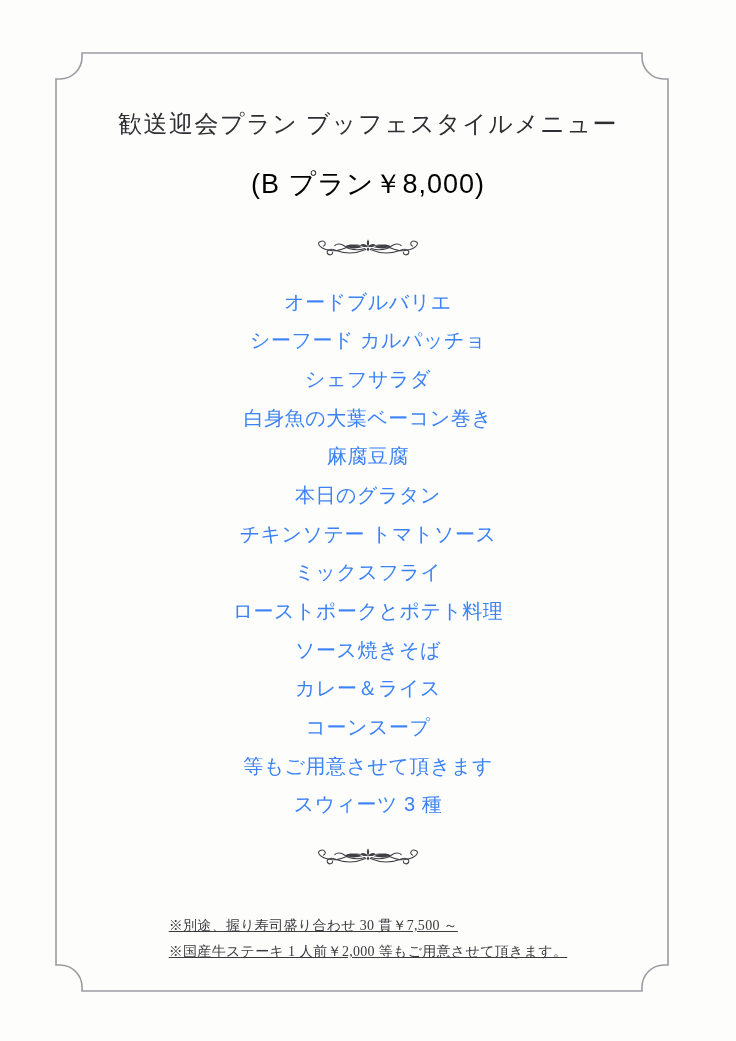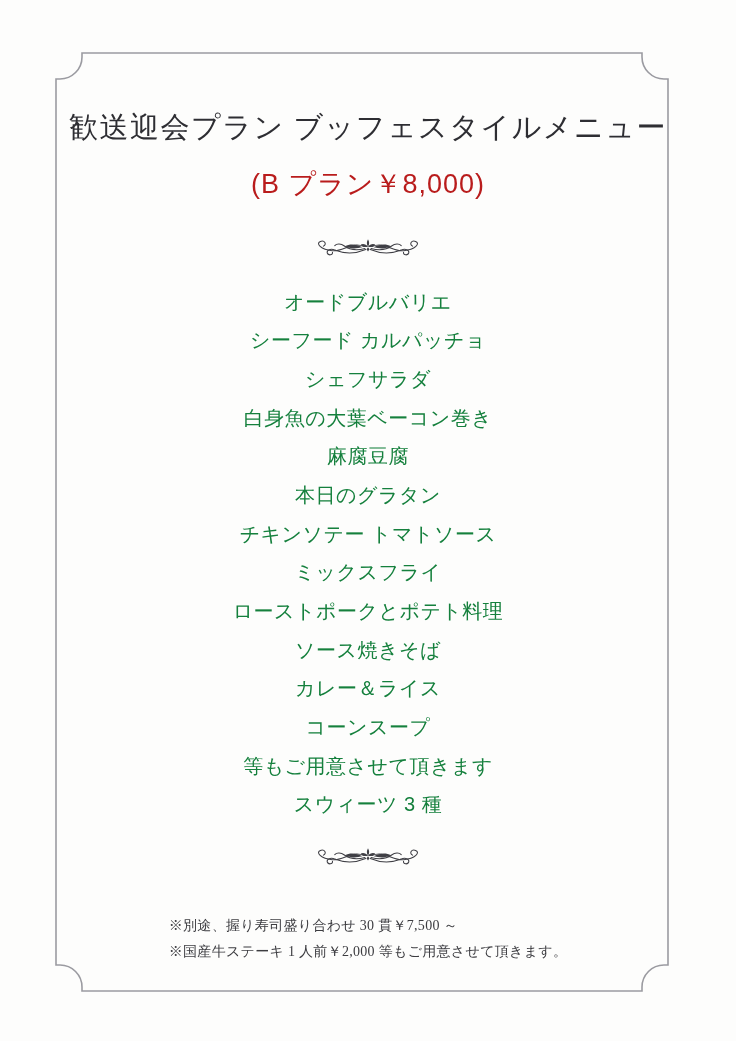--- a/index.html
+++ b/index.html
@@ -10,54 +10,54 @@
     overflow:hidden;
     font-family:"Liberation Sans","DejaVu Sans",sans-serif;
     color:#333338;
   }
   .frame{position:absolute;left:0;top:0;}
   .title{
     position:absolute;left:0;right:0;top:108px;
     margin:0;
     text-align:center;
     font-family:"Liberation Serif","DejaVu Serif",serif;
-    font-size:29px;font-weight:500;letter-spacing:1.5px;
+    font-size:24px;font-weight:500;letter-spacing:1.5px;
     color:#2e2e33;
   }
   .subtitle{
     position:absolute;left:0;right:0;top:166px;
     text-align:center;
     font-size:27px;font-weight:400;letter-spacing:1px;
-    color:#b91c1c;
+    color:#000000;
   }
   .ornament{
     position:absolute;left:0;right:0;
     display:flex;justify-content:center;
   }
   .ornament-top{top:237px;}
   .ornament-bottom{top:846px;}
   .menu-list{
     position:absolute;left:0;right:0;top:283px;
     margin:0;padding:0;list-style:none;
   }
   .menu-list li{
     height:38.65px;
     display:flex;align-items:center;justify-content:center;
     font-size:20px;letter-spacing:0.5px;
-    color:#15803d;
+    color:#3b82f6;
   }
   .notes{
     position:absolute;left:0;right:0;top:913px;
     display:flex;justify-content:center;
   }
   .notes-inner{
     text-align:left;
     font-family:"Liberation Serif","DejaVu Serif",serif;
     font-size:14px;line-height:26px;
-    color:#3c3c40;letter-spacing:0.3px;
+    color:#3c3c40;letter-spacing:0.3px;text-decoration:underline;
   }
 </style>
 </head>
 <body>
 
 <div class="page">
 
   <svg class="frame" width="736" height="1041" viewBox="0 0 736 1041" aria-hidden="true">
     <path d="M 82,53 H 642 V 57 A 22 22 0 0 0 664,79 H 668 V 965 H 664 A 22 22 0 0 0 642,987 V 991 H 82 V 987 A 22 22 0 0 0 60,965 H 56 V 79 H 60 A 22 22 0 0 0 82,57 V 53 Z" fill="none" stroke="#9b9ba1" stroke-width="1.6"></path>
   </svg>

